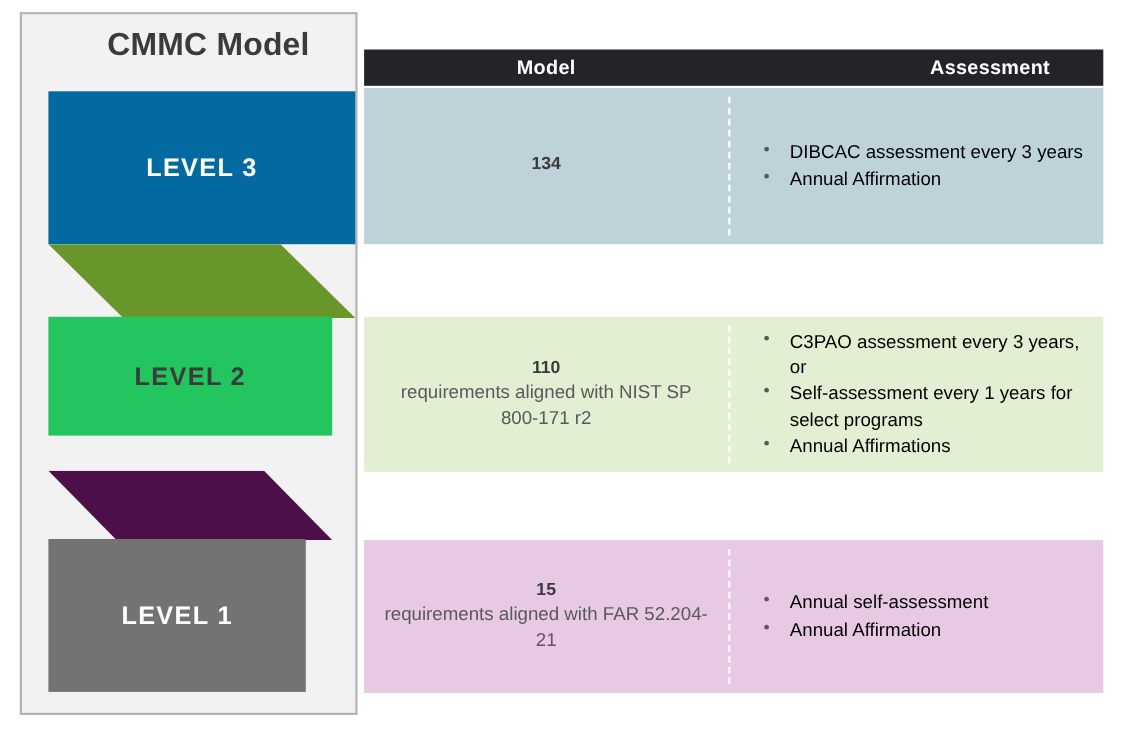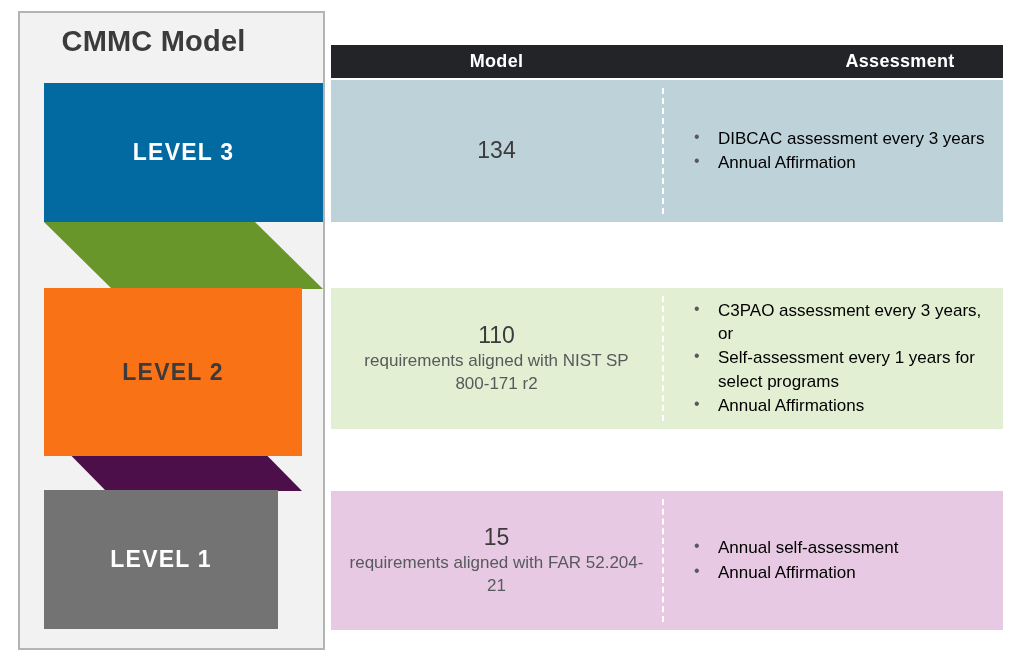--- a/index.html
+++ b/index.html
@@ -28,21 +28,21 @@
     top: 11px;
     width: 307px;
     height: 639px;
     background: #f2f2f2;
     border: 2px solid #b4b4b4;
     box-sizing: border-box;
   }
 
   .panel-title {
     position: absolute;
-    left: 0;
+    left: 36px;
     top: 25px;
     width: 307px;
     text-align: center;
     font-size: 29px;
     font-weight: bold;
     color: #3b3b3b;
     letter-spacing: 0.2px;
   }
 
   
@@ -62,22 +62,22 @@
     top: 83px;
     width: 279px;
     height: 139px;
     background: #0369a1;
     color: #ffffff;
   }
   #level2-block {
     left: 44px;
     top: 288px;
     width: 258px;
-    height: 168px;
-    background: #f97316;
+    height: 108px;
+    background: #22c55e;
     color: #3b3b3b;
   }
   #level1-block {
     left: 44px;
     top: 490px;
     width: 234px;
     height: 139px;
     background: #737373;
     color: #ffffff;
   }
@@ -150,22 +150,22 @@
     bottom: 8px;
     width: 0;
     border-left: 2px dashed #ffffff;
   }
 
   #row-level3 { top: 80px; height: 142px; background: #bed2da; }
   #row-level2 { top: 288px; height: 141px; background: #e2efd3; }
   #row-level1 { top: 491px; height: 139px; background: #e8c9e4; }
 
   .req-number {
-    font-size: 23px;
-    font-weight: normal;
+    font-size: 16px;
+    font-weight: bold;
     color: #3b3b3b;
     line-height: 1.15;
     margin-bottom: 2px;
   }
   .req-text {
     font-size: 17px;
     color: #58595b;
     line-height: 1.32;
   }
 

